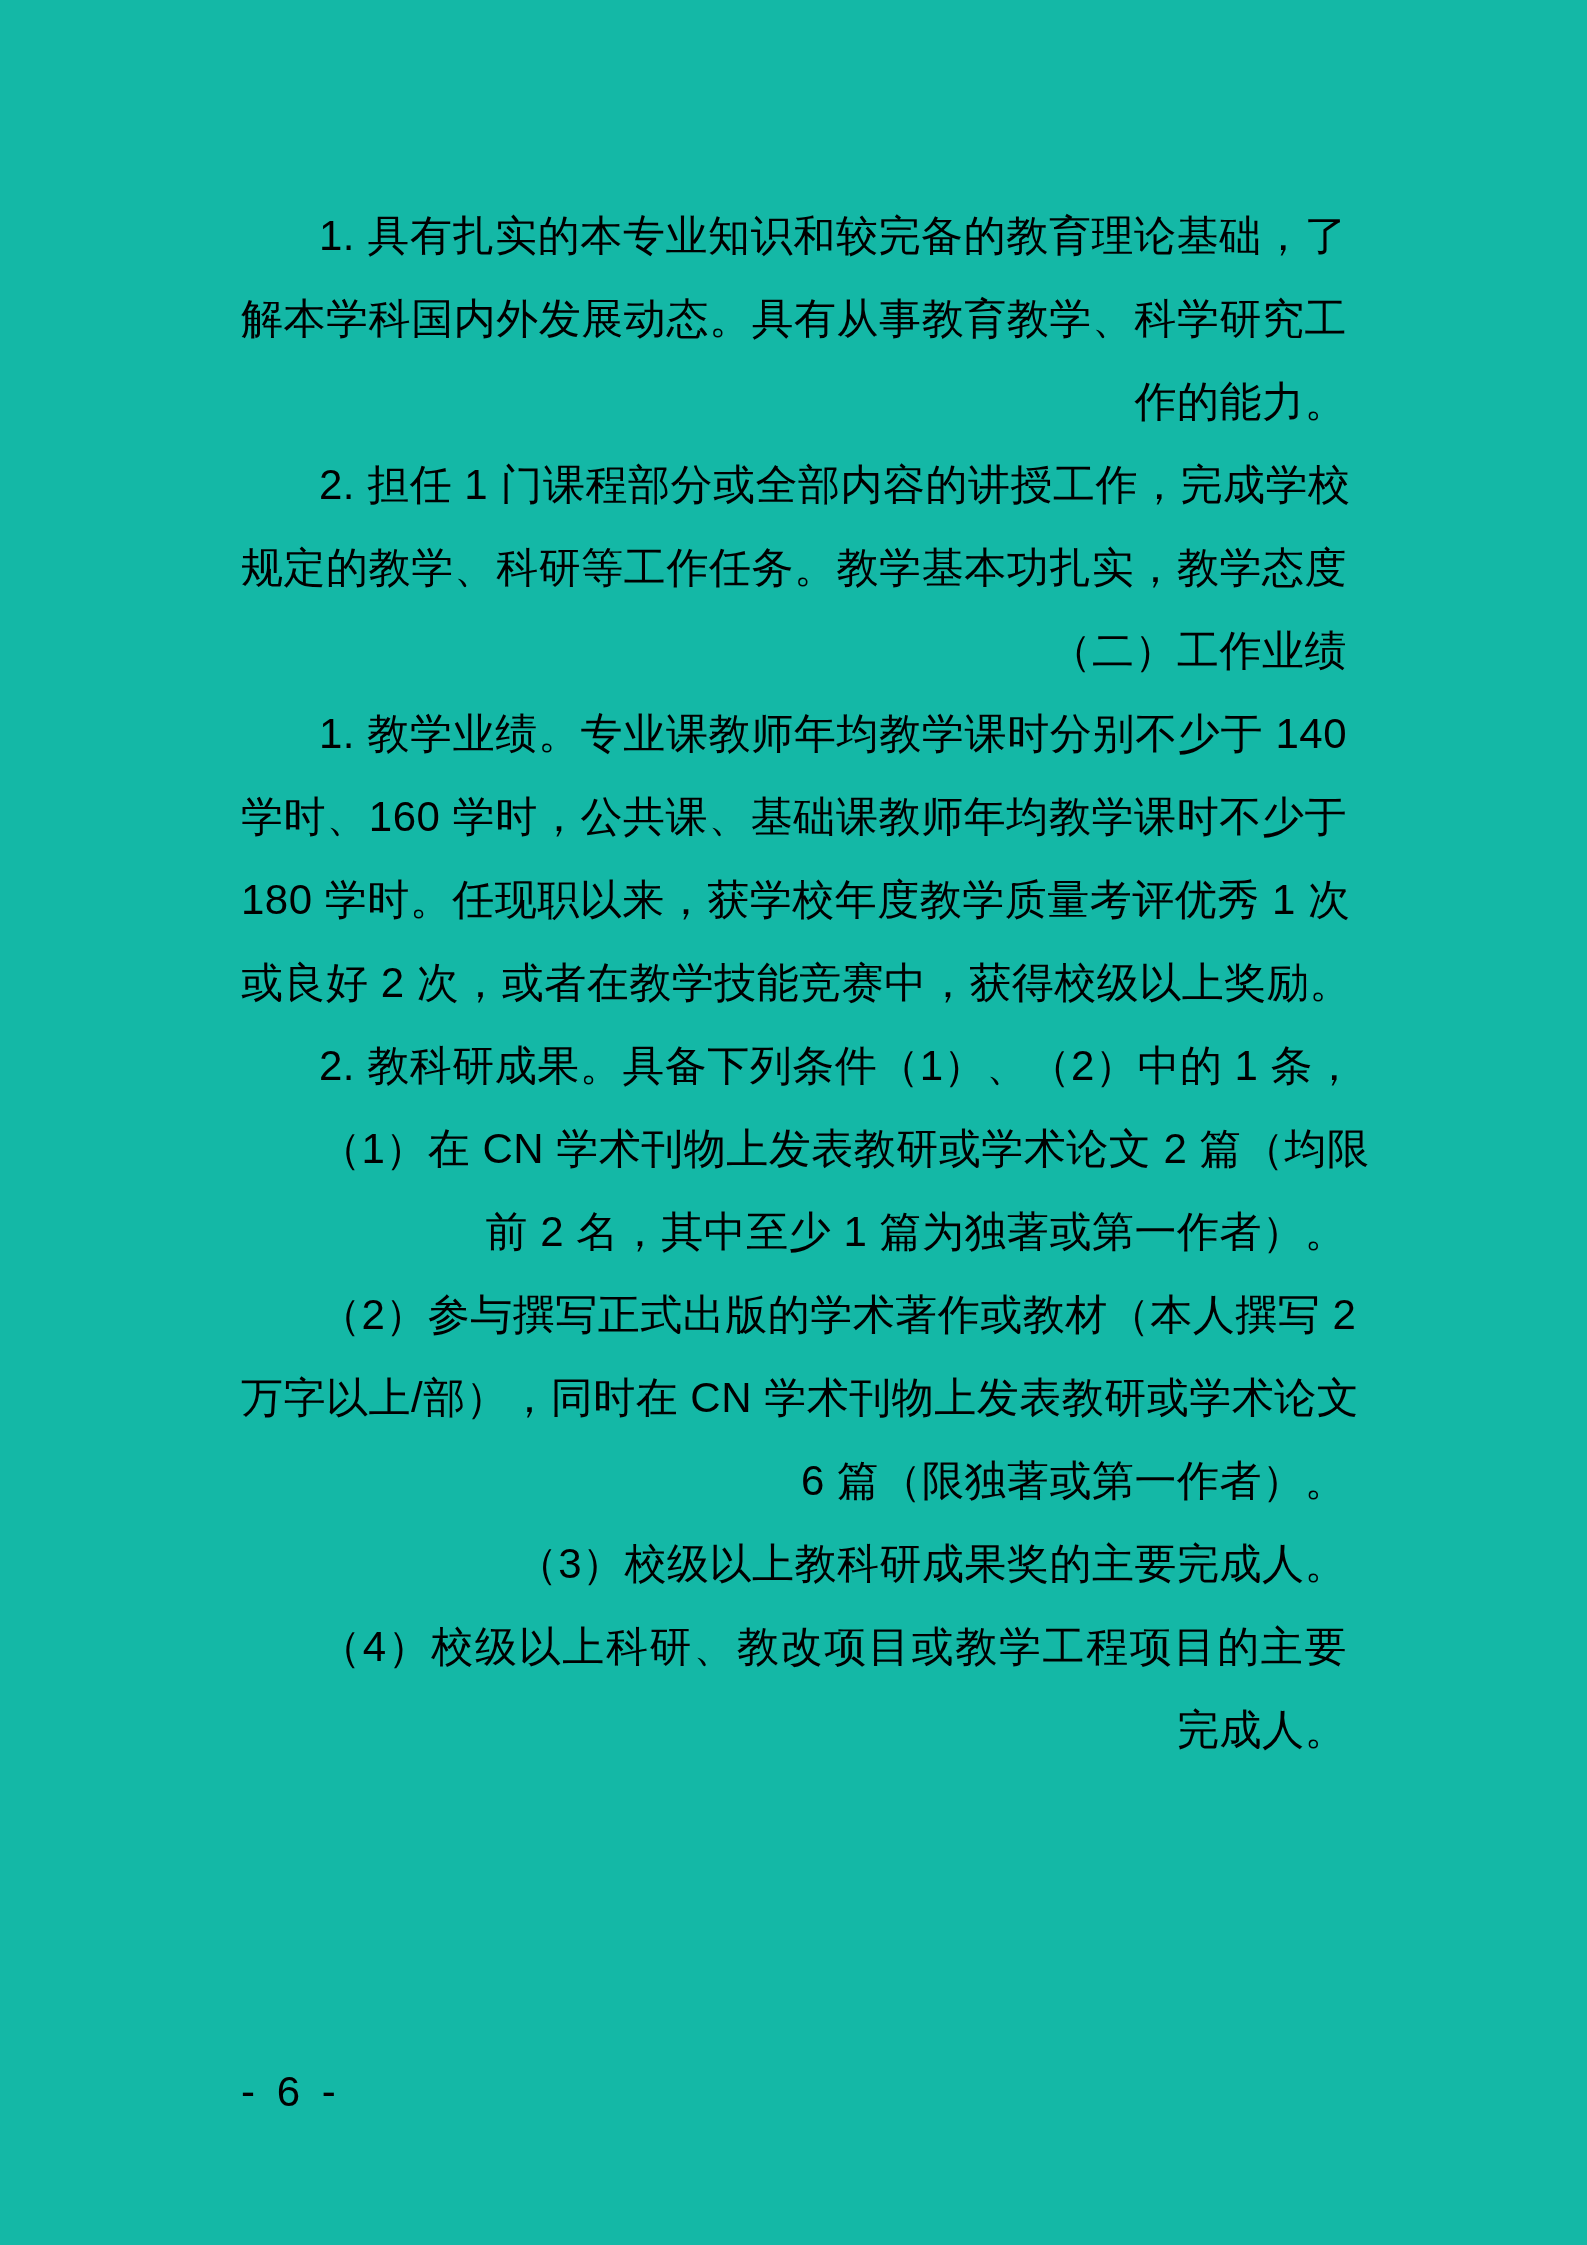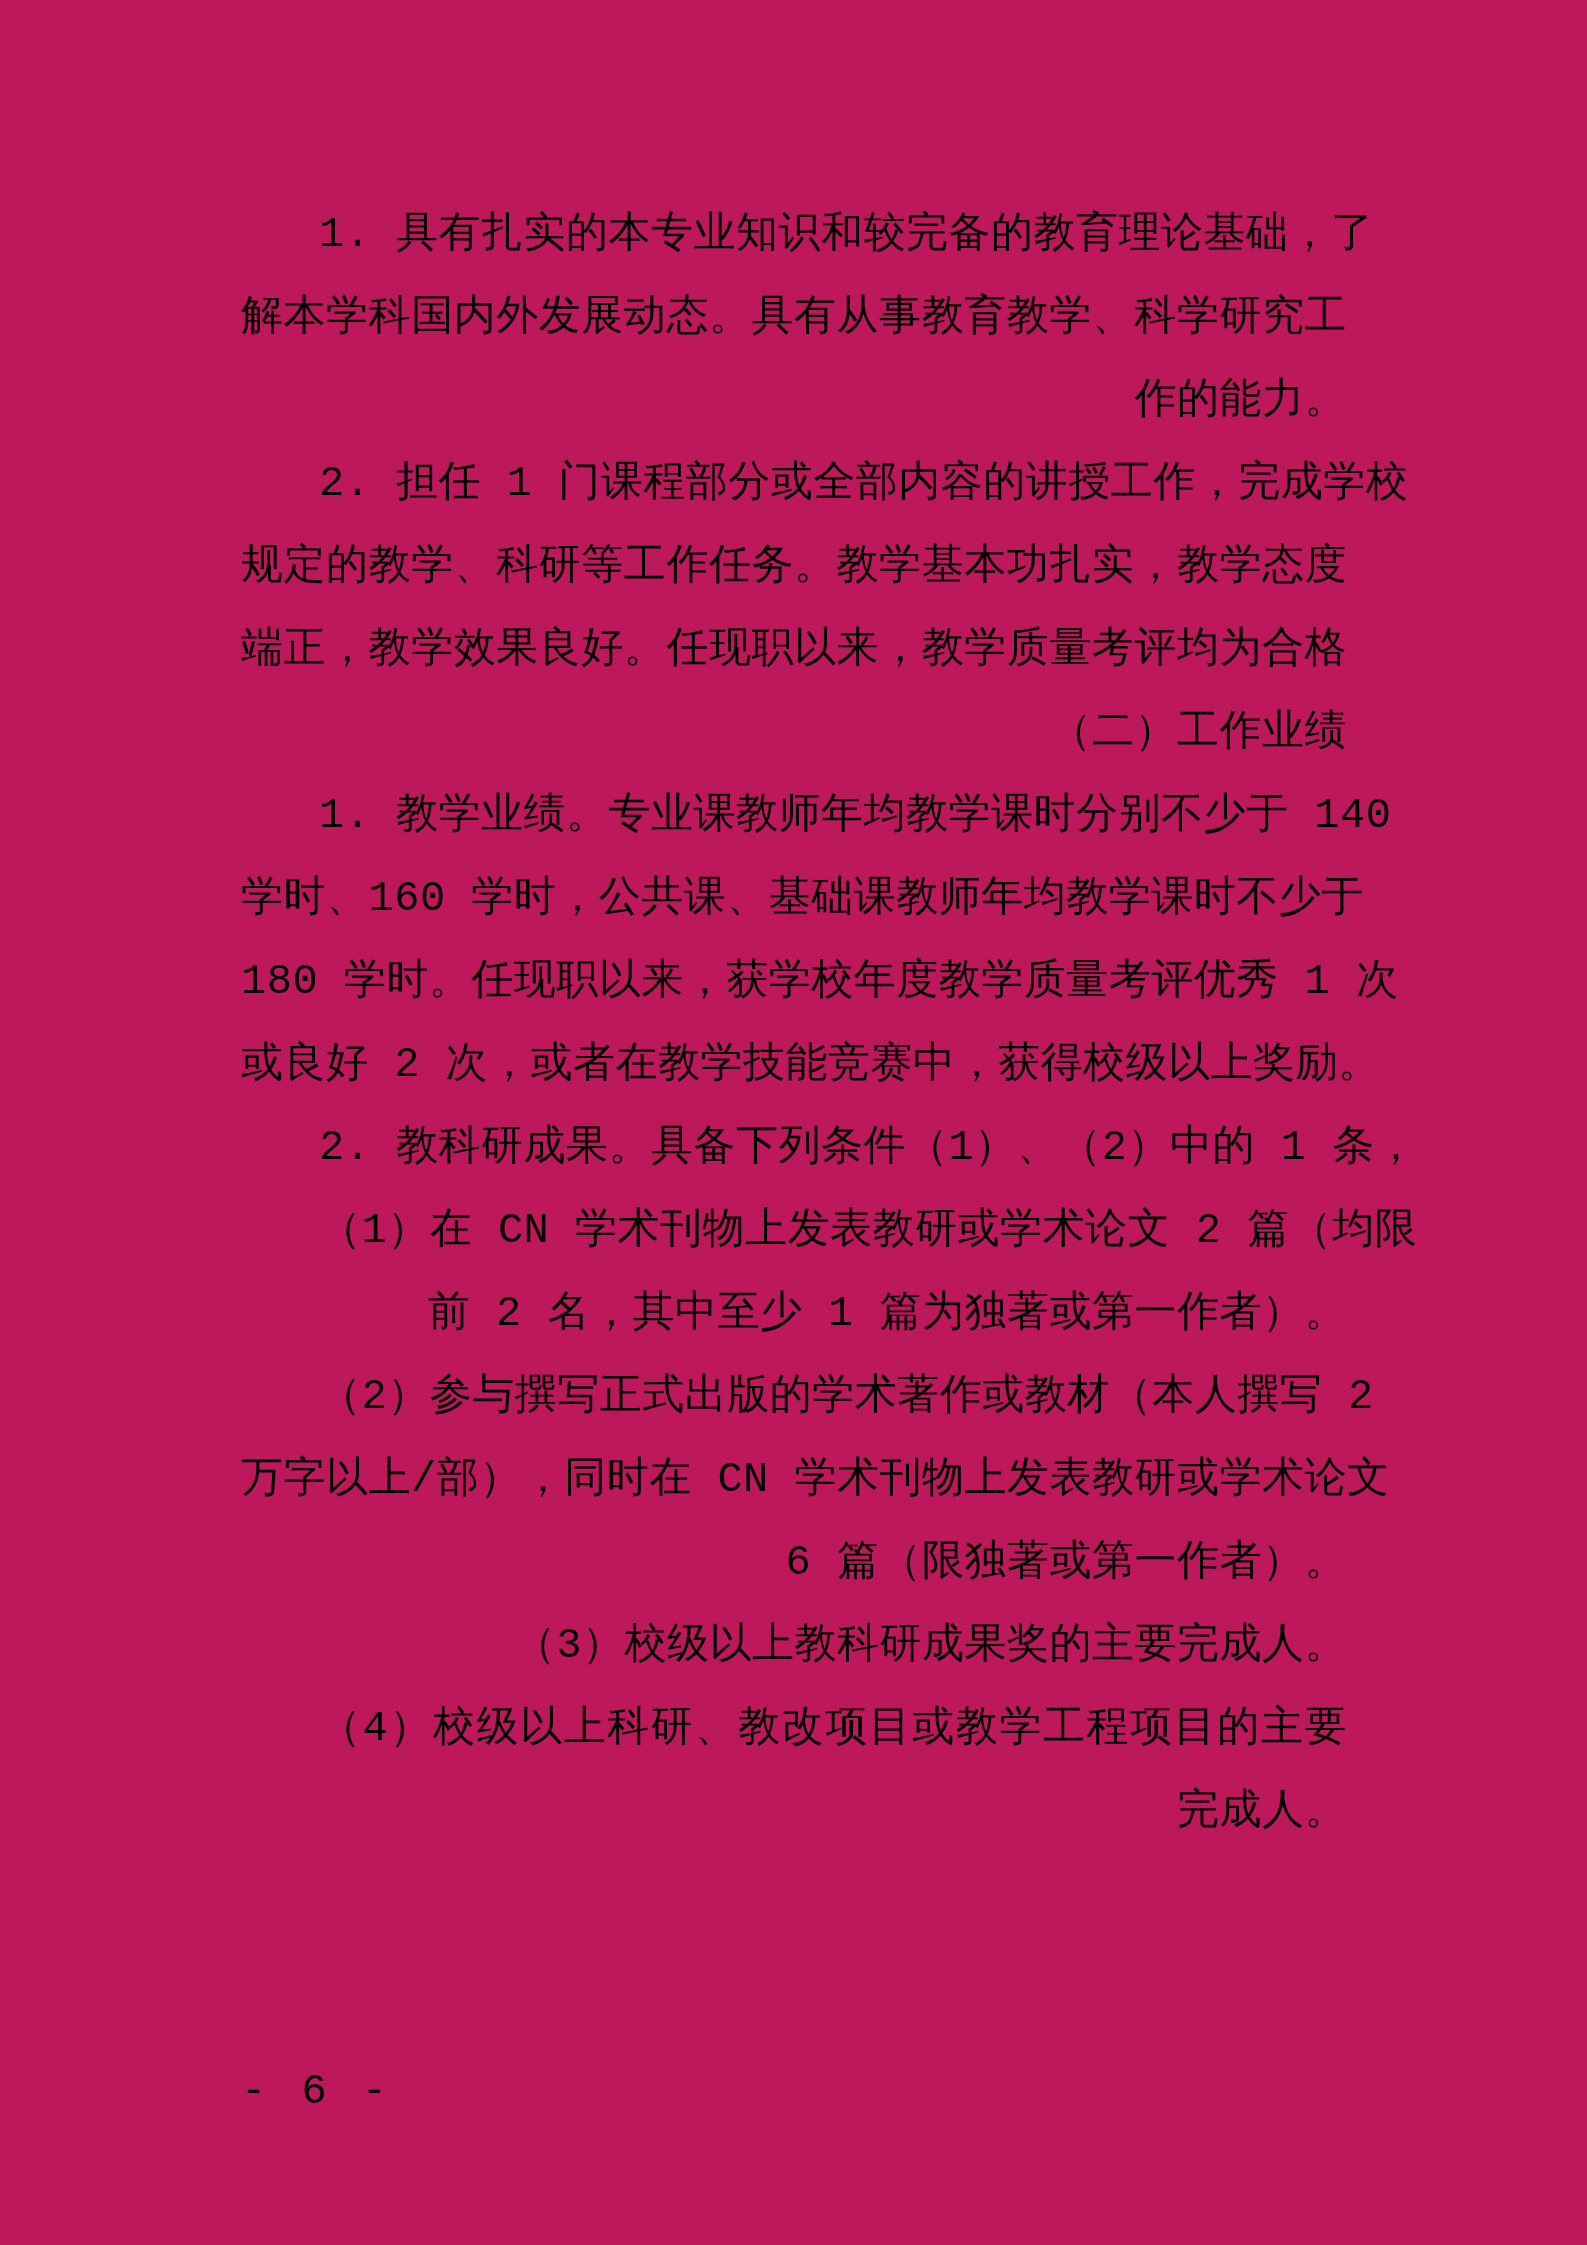--- a/index.html
+++ b/index.html
@@ -4,23 +4,23 @@
 <style>
   html, body {
     margin: 0;
     padding: 0;
     background: #ffffff;
   }
   .page {
     position: relative;
     width: 1587px;
     height: 2245px;
-    background: #be185d;
+    background: #14b8a6;
     color: #000000;
-    font-family: Liberation Mono, monospace;
+    font-family: Liberation Sans, sans-serif;
     overflow: hidden;
   }
   .text-block {
     position: absolute;
     left: 241px;
     top: 194px;
     width: 1106px;
   }
   .line {
     height: 83px;
@@ -51,21 +51,20 @@
 </head>
 <body>
 
 <div class="page">
   <div class="text-block">
     <div class="line indent fill">1. 具有扎实的本专业知识和较完备的教育理论基础，了</div>
     <div class="line fill">解本学科国内外发展动态。具有从事教育教学、科学研究工</div>
     <div class="line">作的能力。</div>
     <div class="line indent fill">2. 担任 1 门课程部分或全部内容的讲授工作，完成学校</div>
     <div class="line fill">规定的教学、科研等工作任务。教学基本功扎实，教学态度</div>
-    <div class="line fill">端正，教学效果良好。任现职以来，教学质量考评均为合格</div>
     <div class="line indent">（二）工作业绩</div>
     <div class="line indent fill">1. 教学业绩。专业课教师年均教学课时分别不少于 140</div>
     <div class="line fill">学时、160 学时，公共课、基础课教师年均教学课时不少于</div>
     <div class="line fill">180 学时。任现职以来，获学校年度教学质量考评优秀 1 次</div>
     <div class="line fill">或良好 2 次，或者在教学技能竞赛中，获得校级以上奖励。</div>
     <div class="line indent fill">2. 教科研成果。具备下列条件（1）、（2）中的 1 条，</div>
     <div class="line indent fill">（1）在 CN 学术刊物上发表教研或学术论文 2 篇（均限</div>
     <div class="line">前 2 名，其中至少 1 篇为独著或第一作者）。</div>
     <div class="line indent fill">（2）参与撰写正式出版的学术著作或教材（本人撰写 2</div>
     <div class="line fill">万字以上/部），同时在 CN 学术刊物上发表教研或学术论文</div>

